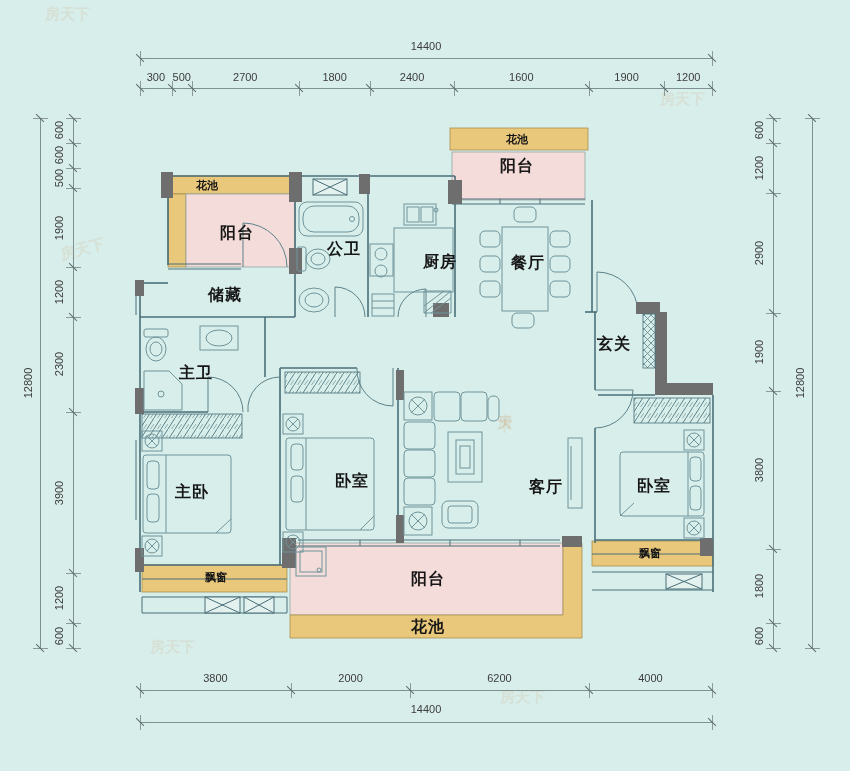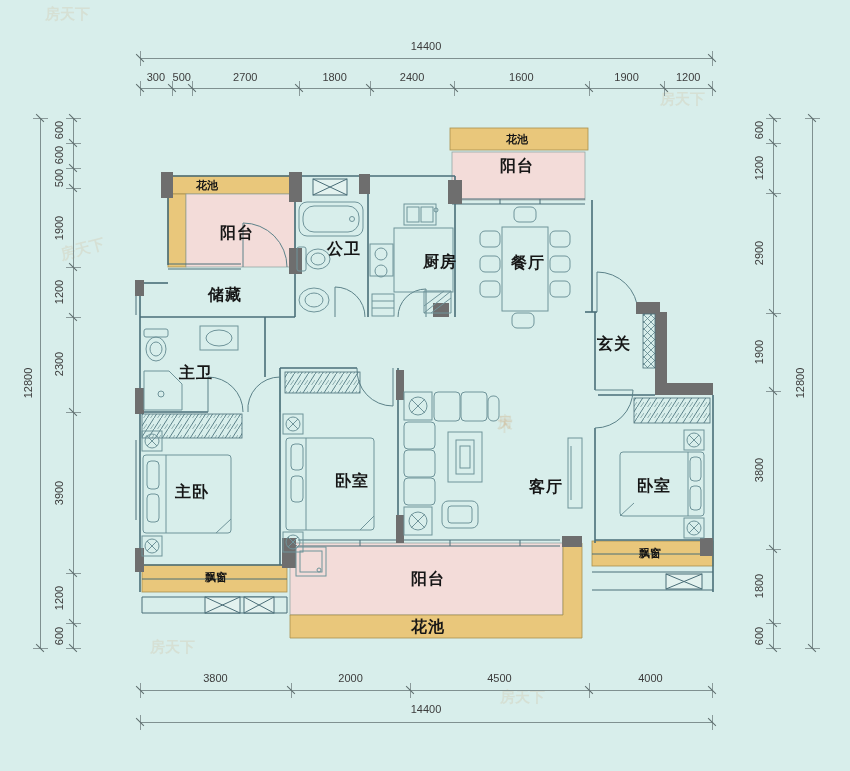--- a/index.html
+++ b/index.html
@@ -339,21 +339,21 @@
       <div class="dim-tick" style="left: 140px; top: 683px; width: 1px; height: 15px;"></div>
       <div class="dim-slash" style="left: 140px; top: 690px;"></div>
       <div class="dim-tick" style="left: 290.944px; top: 683px; width: 1px; height: 15px;"></div>
       <div class="dim-slash" style="left: 290.944px; top: 690px;"></div>
       <div class="dim-label" style="left: 215.472px; top: 678px;">3800</div>
       <div class="dim-tick" style="left: 410.111px; top: 683px; width: 1px; height: 15px;"></div>
       <div class="dim-slash" style="left: 410.111px; top: 690px;"></div>
       <div class="dim-label" style="left: 350.528px; top: 678px;">2000</div>
       <div class="dim-tick" style="left: 588.861px; top: 683px; width: 1px; height: 15px;"></div>
       <div class="dim-slash" style="left: 588.861px; top: 690px;"></div>
-      <div class="dim-label" style="left: 499.486px; top: 678px;">4500</div>
+      <div class="dim-label" style="left: 499.486px; top: 678px;">6200</div>
       <div class="dim-tick" style="left: 712px; top: 683px; width: 1px; height: 15px;"></div>
       <div class="dim-slash" style="left: 712px; top: 690px;"></div>
       <div class="dim-label" style="left: 650.431px; top: 678px;">4000</div>
       <div class="dim-label" style="left: 426px; top: 709px;">14400</div>
       <div class="dim-line" style="left: 73px; top: 118px; width: 1px; height: 530px;"></div>
       <div class="dim-line" style="left: 40px; top: 118px; width: 1px; height: 530px;"></div>
       <div class="dim-tick" style="left: 33px; top: 118px; width: 15px; height: 1px;"></div>
       <div class="dim-slash" style="left: 40px; top: 118px;"></div>
       <div class="dim-tick" style="left: 33px; top: 648px; width: 15px; height: 1px;"></div>
       <div class="dim-slash" style="left: 40px; top: 648px;"></div>

